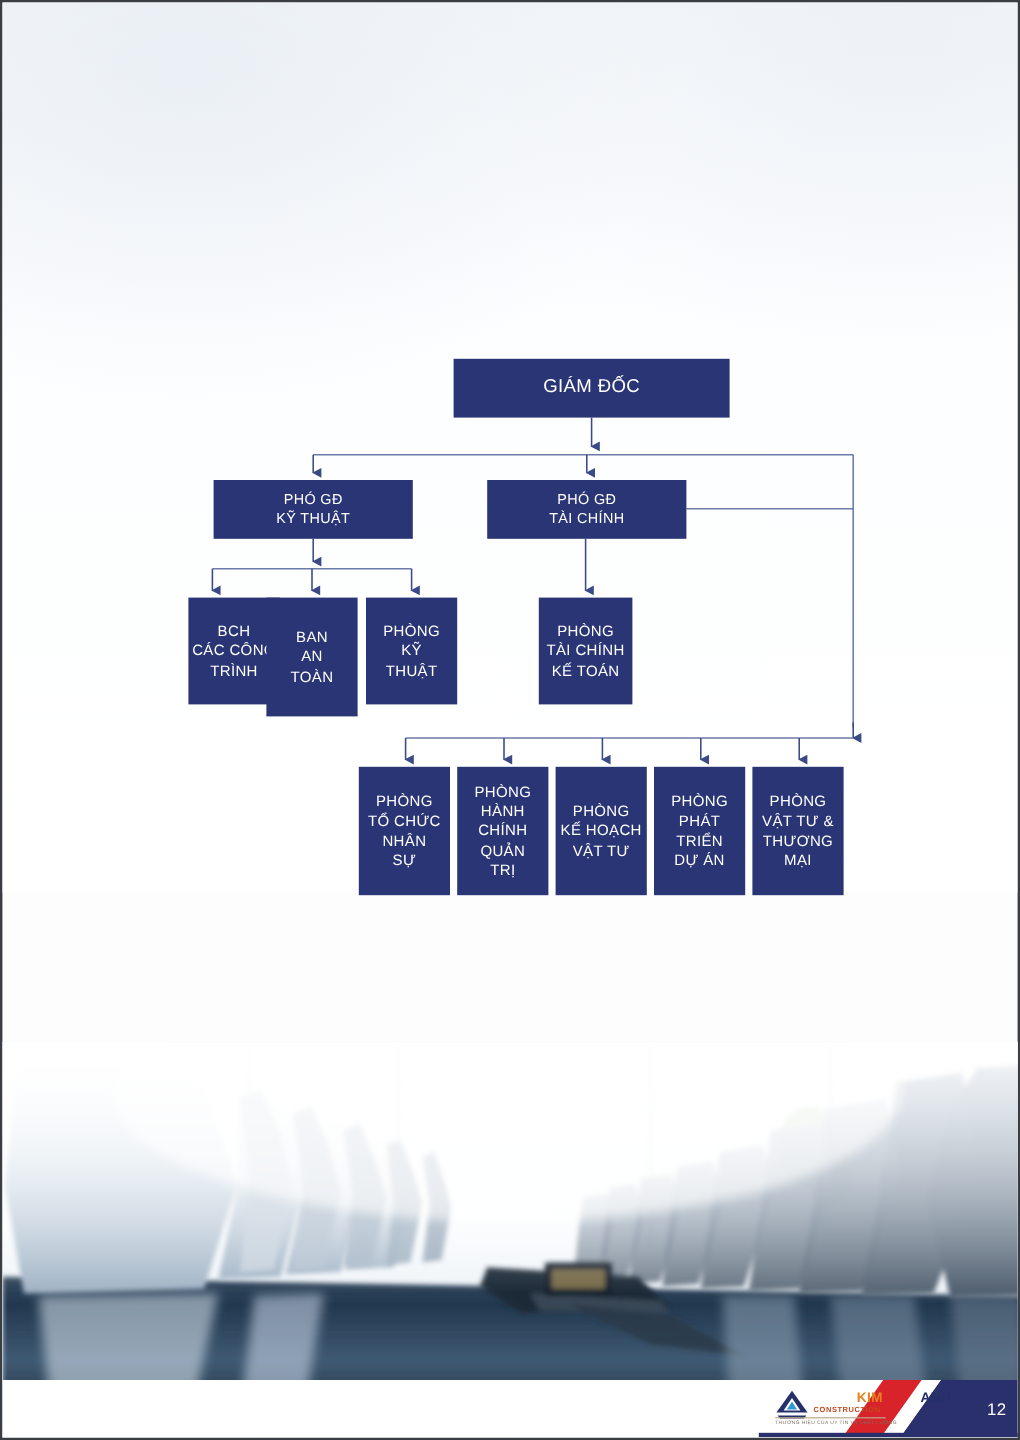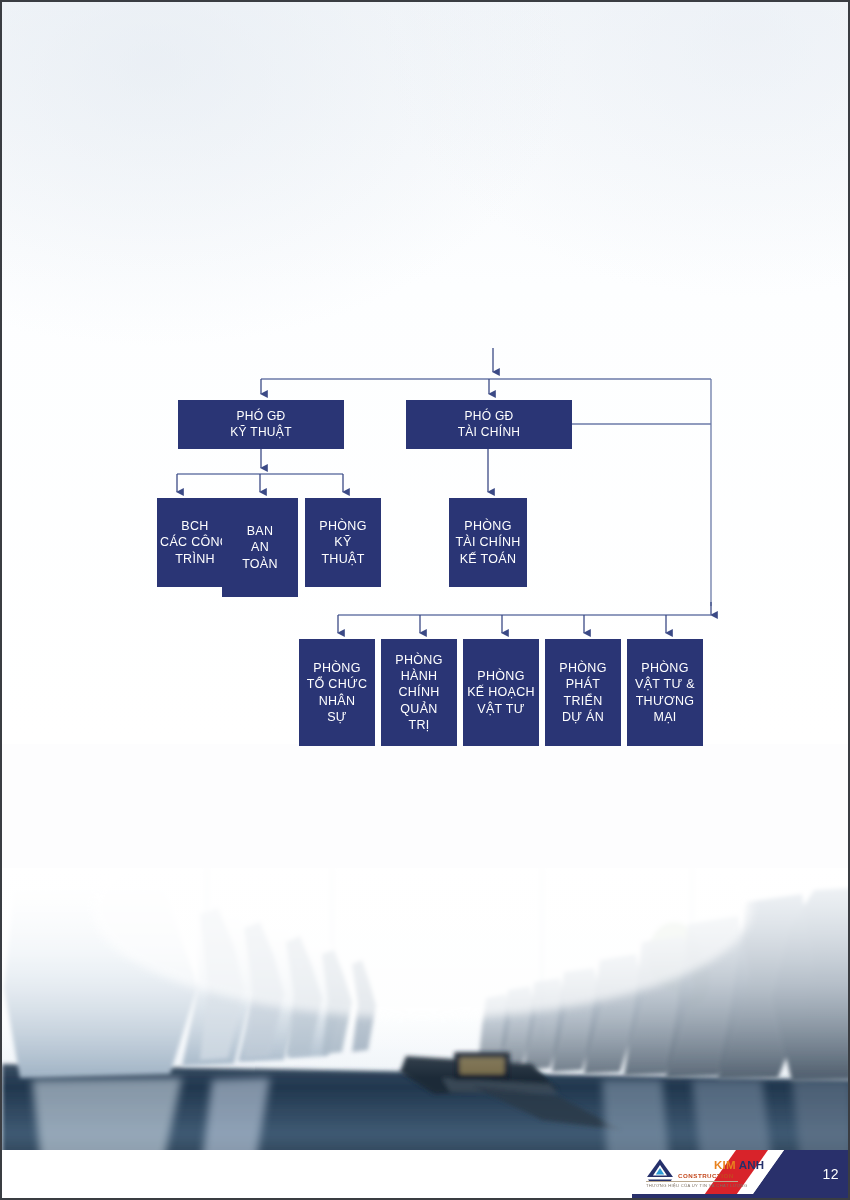--- a/index.html
+++ b/index.html
@@ -82,21 +82,21 @@
   #footer .band { position: absolute; right: 0; top: 0; width: 220px; height: 48px; overflow: hidden; }
 
   .logo-wrap {
     position: absolute; left: 644px; top: 7px;
     display: flex; align-items: center; gap: 4px;
   }
   .logo-mark { width: 28px; height: 26px; flex: none; }
   .logo-text { display: flex; flex-direction: column; line-height: 1; }
   .logo-top { font-size: 11.5px; font-weight: bold; letter-spacing: .2px; white-space: nowrap; }
   .logo-top .kim { color: #e8821e; padding-left: 36px; }
-  .logo-top .anh { color: #25306b; }
+  .logo-top .anh { color: #25306b; margin-left: 28px; }
   .logo-sub {
     font-size: 6.2px; font-weight: bold; color: #c4491f;
     letter-spacing: .5px; margin-top: 1.5px; white-space: nowrap;
   }
   .logo-tagline {
     position: absolute; left: 644px; top: 33px;
     font-size: 4.1px; color: #7b6f62; letter-spacing: .35px; white-space: nowrap;
   }
   .tagline-rule {
     position: absolute; left: 644px; top: 31px; width: 92px; height: 1px;
@@ -149,20 +149,23 @@
 
         <path d="M 336 613 L 709 613"></path>
         <path d="M 336 613 L 336 631" marker-end="url(#arw)" stroke="#3b4a86"></path>
         <path d="M 418 613 L 418 631" marker-end="url(#arw)" stroke="#3b4a86"></path>
         <path d="M 500 613 L 500 631" marker-end="url(#arw)" stroke="#3b4a86"></path>
         <path d="M 582 613 L 582 631" marker-end="url(#arw)" stroke="#3b4a86"></path>
         <path d="M 664 613 L 664 631" marker-end="url(#arw)" stroke="#3b4a86"></path>
       </g>
     </svg>
 
+    <div class="node lvl1" style="left:376px; top:297px; width:230px; height:49px;">
+      <span>GIÁM ĐỐC</span>
+    </div>
 
     <div class="node lvl2" style="left:176px; top:398px; width:166px; height:49px;">
       <span>PHÓ  GĐ
 KỸ THUẬT</span>
     </div>
     <div class="node lvl2" style="left:404px; top:398px; width:166px; height:49px;">
       <span>PHÓ  GĐ
 TÀI CHÍNH</span>
     </div>
 

